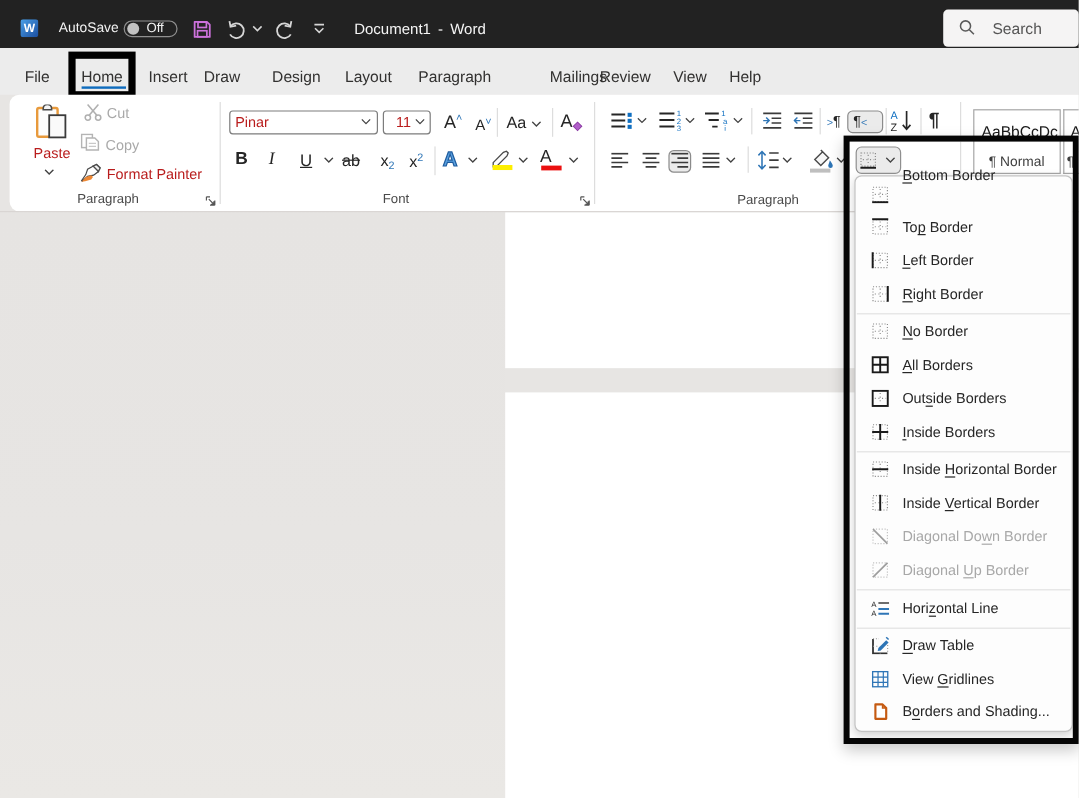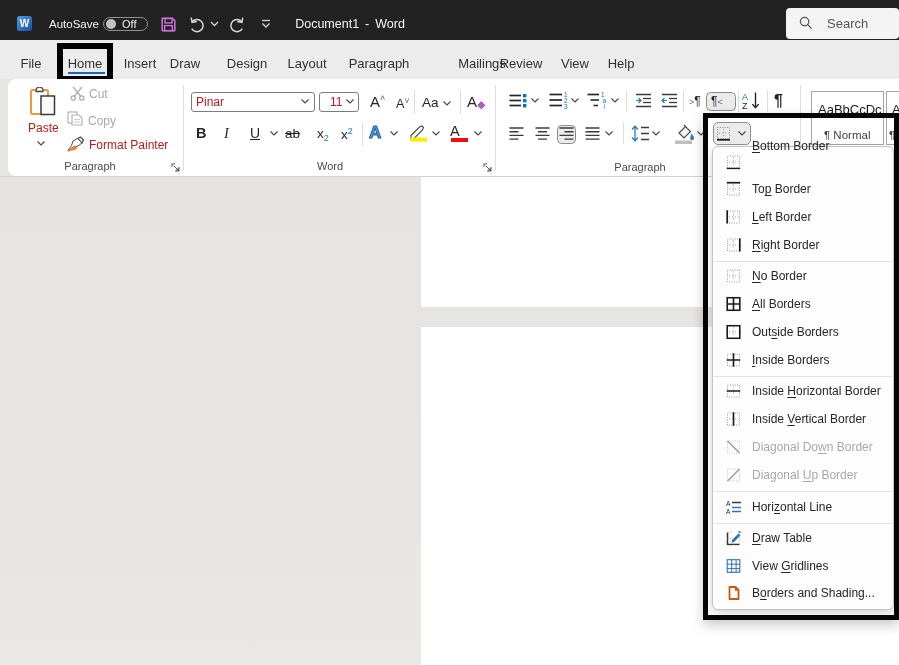--- a/index.html
+++ b/index.html
@@ -199,21 +199,21 @@
   <rect x="1.5" y="14.5" width="16.5" height="4.2" fill="#fdee00"></rect>
 </svg>
 <svg class="abs" style="left:432px; top:131px;" width="8" height="5" viewBox="0 0 8 5">
     <path d="M0.5 0.5 l3.5 3.5 L7.5 0.5" fill="none" stroke="#444" stroke-width="1.1"></path>
   </svg>
 <div class="abs" style="left:450px; top:123px; font-size:14.5px; color:#262626;">A</div>
 <div class="abs" style="left:451px; top:137.5px; width:16.5px; height:4.2px; background:#eb1010;"></div>
 <svg class="abs" style="left:474px; top:131px;" width="8" height="5" viewBox="0 0 8 5">
     <path d="M0.5 0.5 l3.5 3.5 L7.5 0.5" fill="none" stroke="#444" stroke-width="1.1"></path>
   </svg>
-<div class="glabel" style="left:330px;">Word</div>
+<div class="glabel" style="left:330px;">Font</div>
 <svg class="abs" style="left:483px; top:163px;" width="9" height="9" viewBox="0 0 9 9">
   <path d="M1 1 h3 M1 1 v3 M8 8 h-4 M8 8 v-4 M3 3 l4.2 4.2 M7.2 4.8 v2.4 h-2.4" fill="none" stroke="#555" stroke-width="1"></path>
 </svg>
 
 <svg class="abs" style="left:509px; top:93px;" width="18" height="15" viewBox="0 0 18 15">
   <line x1="0.5" y1="2.5" x2="12" y2="2.5" stroke="#262626" stroke-width="1.7"></line>
   <line x1="0.5" y1="7.5" x2="12" y2="7.5" stroke="#262626" stroke-width="1.7"></line>
   <line x1="0.5" y1="12.5" x2="12" y2="12.5" stroke="#262626" stroke-width="1.7"></line>
   <rect x="14" y="1" width="3.4" height="3.4" fill="#0f6fc1"></rect>
     <rect x="14" y="6" width="3.4" height="3.4" fill="#0f6fc1"></rect>

